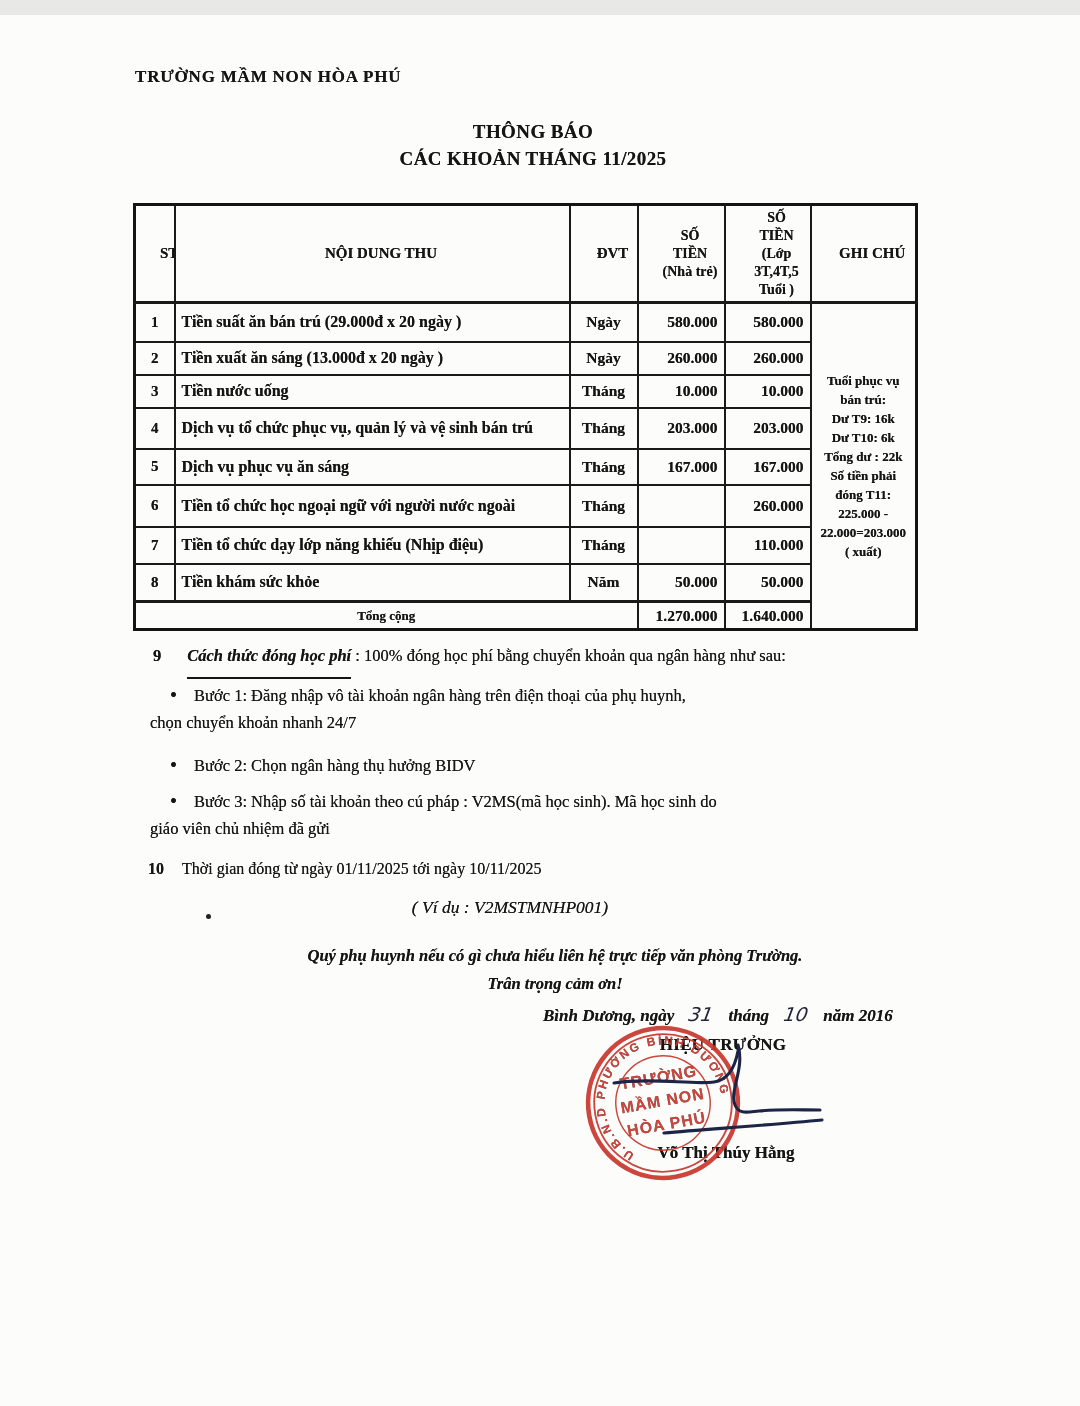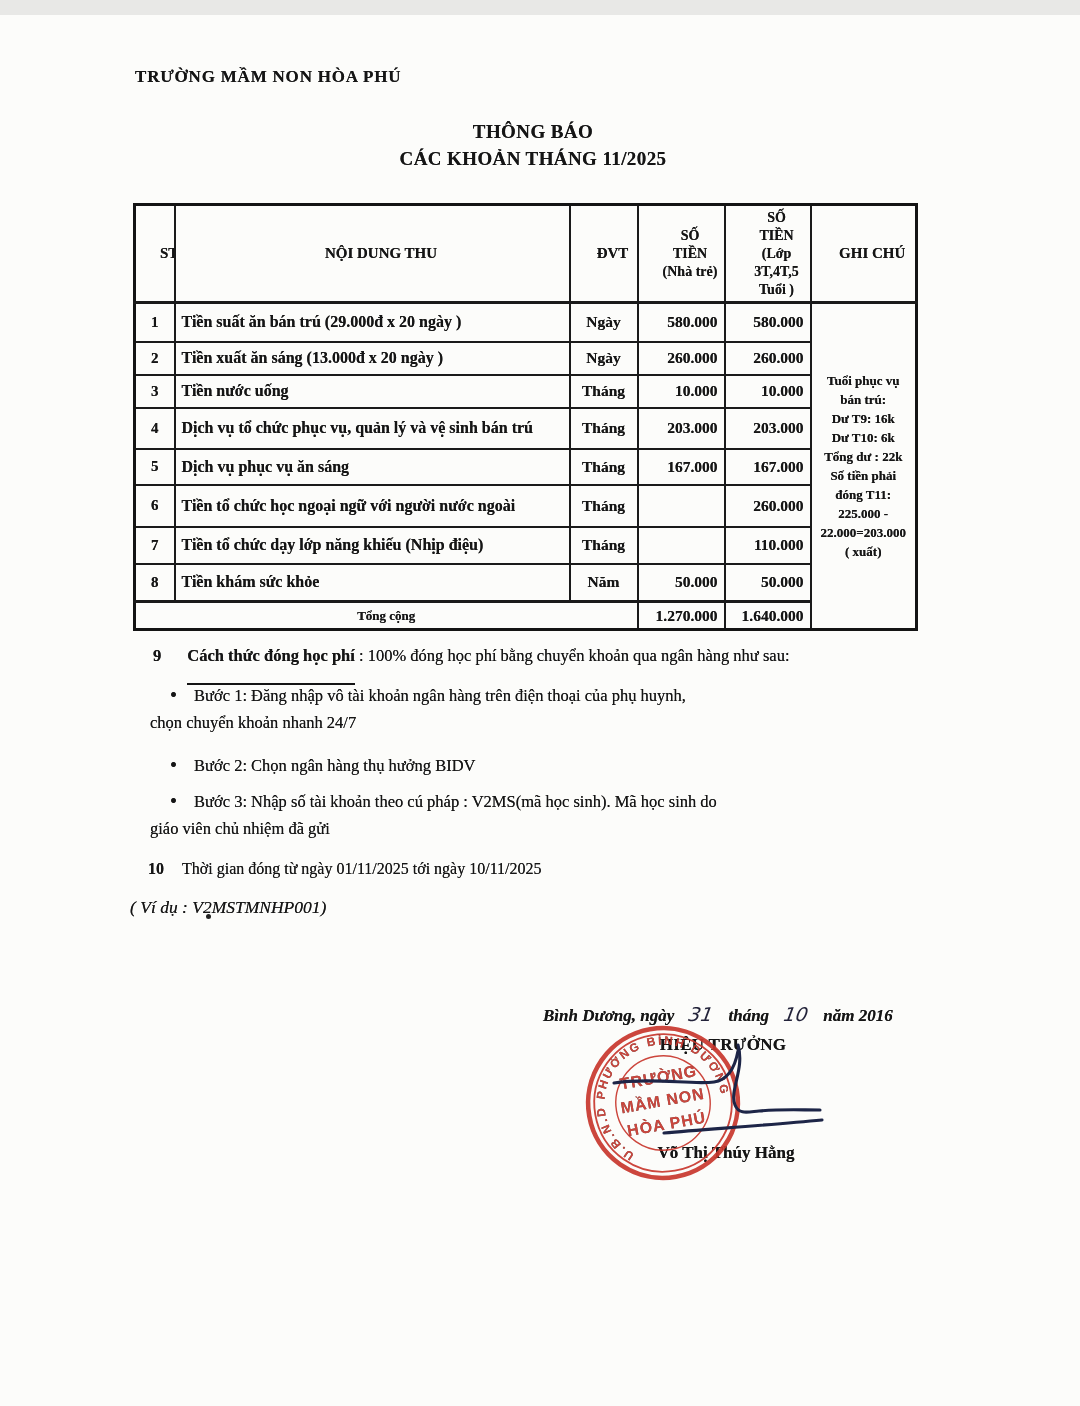--- a/index.html
+++ b/index.html
@@ -32,30 +32,30 @@
   td.c-amt{text-align:right;font-size:15.5px;padding-right:8px;}
   td.c-note{text-align:center;font-size:13px;line-height:19px;padding:0 2px;vertical-align:middle;}
   tr.total td{border-top-width:3px;}
   td.c-total-label{text-align:center;font-size:13px;font-weight:700;}
 
   
   .item{font-size:16.5px;line-height:26px;}
   .item-num{font-weight:700;display:inline-block;}
   .item9{left:153px;top:628px;width:780px;}
   .item9 .item-num{margin-right:26px;}
-  .item9-heading{font-weight:700;border-bottom:2.5px solid #141414;padding-bottom:18px;}
+  .item9-heading{font-weight:700;border-bottom:2.5px solid #141414;padding-bottom:12px;font-style:italic;}
   .step{font-size:16.5px;line-height:27px;width:740px;}
   .bullet{display:inline-block;margin-left:20px;margin-right:17px;font-size:20px;line-height:27px;vertical-align:-1px;}
   .step1{left:150px;top:667px;}
   .step2{left:150px;top:737px;}
   .step3{left:150px;top:773px;}
   .item10{left:148px;top:841px;font-size:16px;}
   .item10 .item-num{margin-right:18px;}
   .stray-dot{left:206px;top:899px;width:5px;height:5px;border-radius:50%;background:#222;}
-  .example{left:130px;top:882px;width:760px;text-align:left;font-style:italic;font-size:17.5px;}
+  .example{left:130px;top:882px;width:760px;text-align:center;font-style:italic;font-size:17.5px;}
   .closing{left:150px;top:927px;width:810px;text-align:center;font-style:italic;font-weight:700;font-size:16.5px;line-height:28px;}
 
   
   .dateline{left:543px;top:988px;font-style:italic;font-weight:700;font-size:17px;white-space:nowrap;}
   .hand{font-family:"DejaVu Sans",sans-serif;font-style:italic;display:inline-block;
         transform:skewX(-10deg);font-size:19px;font-weight:400;margin:0 15px;text-shadow:none;color:#23233a;}
   .principal{left:623px;top:1020px;width:200px;text-align:center;font-weight:700;font-size:17px;letter-spacing:.3px;}
   .signer{left:601px;top:1128px;width:250px;text-align:center;font-weight:700;font-size:17px;}
   .stamp{left:583px;top:1008px;width:160px;height:160px;transform:rotate(-10deg);opacity:.92;z-index:3;}
   .stamp text{fill:var(--stamp-red,#c8372d);font-family:"Liberation Sans","DejaVu Sans",sans-serif;font-weight:700;}
@@ -185,20 +185,24 @@
     <div>giáo viên chủ nhiệm đã gửi</div>
   </div>
 
   <div class="abs item item10">
     <span class="item-num">10</span><span>Thời gian đóng từ ngày 01/11/2025 tới ngày 10/11/2025</span>
   </div>
 
   <div class="abs example">( Ví dụ : V2MSTMNHP001)</div>
   <div class="abs stray-dot"></div>
 
+  <div class="abs closing">
+    <div>Quý phụ huynh nếu có gì chưa hiểu liên hệ trực tiếp văn phòng Trường.</div>
+    <div>Trân trọng cảm ơn!</div>
+  </div>
 
   <div class="abs dateline">
     <span>Bình Dương, ngày</span><span class="hand">31</span><span>tháng</span><span class="hand">10</span><span>năm 2016</span>
   </div>
 
   <div class="abs principal">HIỆU TRƯỞNG</div>
 
   <svg class="abs stamp" viewBox="0 0 156 156">
     <circle cx="78" cy="78" r="73" fill="none" stroke="var(--stamp-red,#c8372d)" stroke-width="4.5"></circle>
     <circle cx="78" cy="78" r="67" fill="none" stroke="var(--stamp-red,#c8372d)" stroke-width="1.8"></circle>

